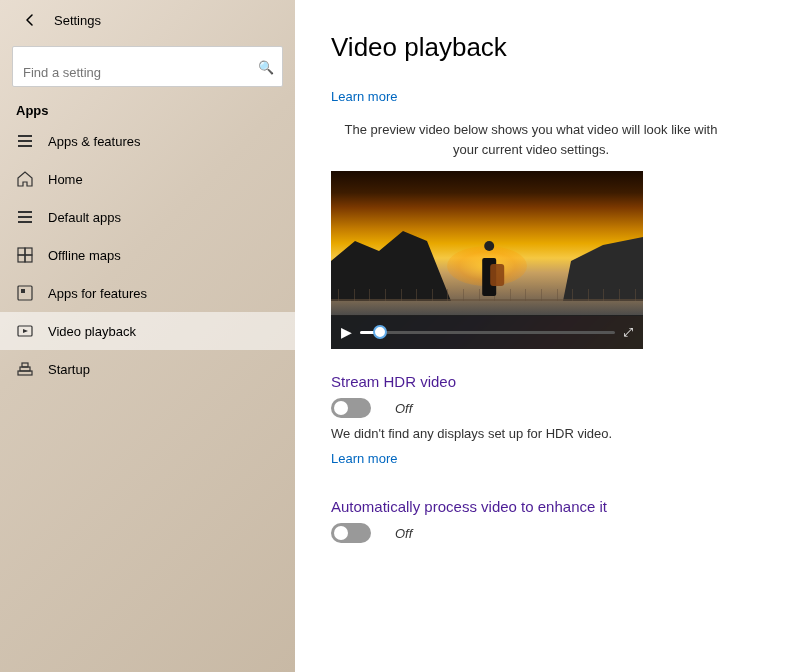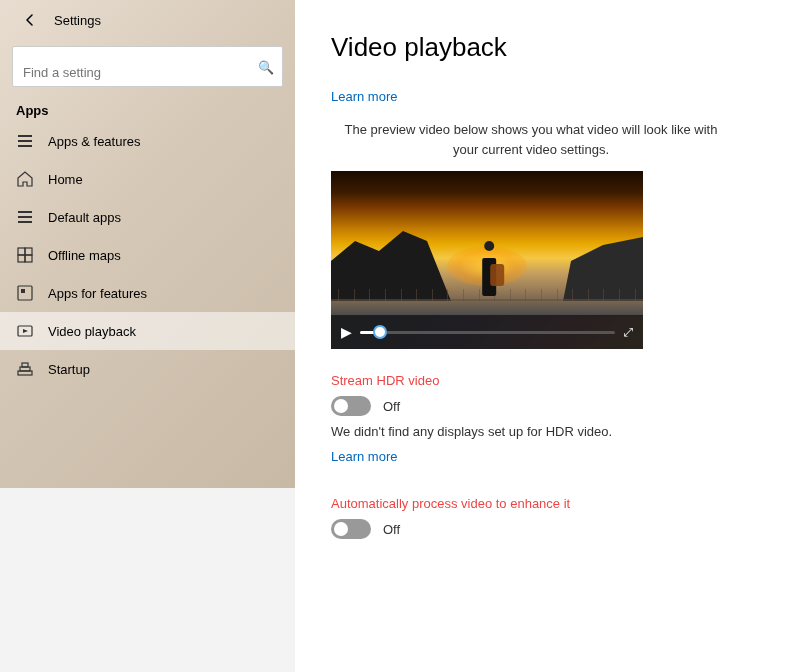--- a/index.html
+++ b/index.html
@@ -9,21 +9,21 @@
       height: 672px;
       display: flex;
       overflow: hidden;
       background: #f3f3f3;
     }
 
     
     .sidebar {
       width: 295px;
       min-width: 295px;
-      height: 488px;
+      height: 672px;
       background: linear-gradient(135deg, #e8ddd0 0%, #d6c9b8 40%, #c8b9a5 100%);
       display: flex;
       flex-direction: column;
       overflow: hidden;
     }
 
     .sidebar-header {
       display: flex;
       align-items: center;
       padding: 10px 16px;
@@ -334,30 +334,31 @@
       font-size: 12px;
       cursor: pointer;
     }
 
     
     .section-divider {
       margin-bottom: 16px;
     }
 
     .section-name {
-      font-size: 13px;
-      color: #ef4444;
+      font-size: 15px;
+      color: #4c1d95;
       margin-bottom: 8px;
     }
 
     .toggle-row {
       display: flex;
       align-items: center;
-      gap: 12px;
+      gap: 24px;
       margin-bottom: 8px;
+      font-style: italic;
     }
 
     .toggle {
       width: 40px;
       height: 20px;
       background: #ccc;
       border-radius: 10px;
       position: relative;
       cursor: pointer;
       flex-shrink: 0;

